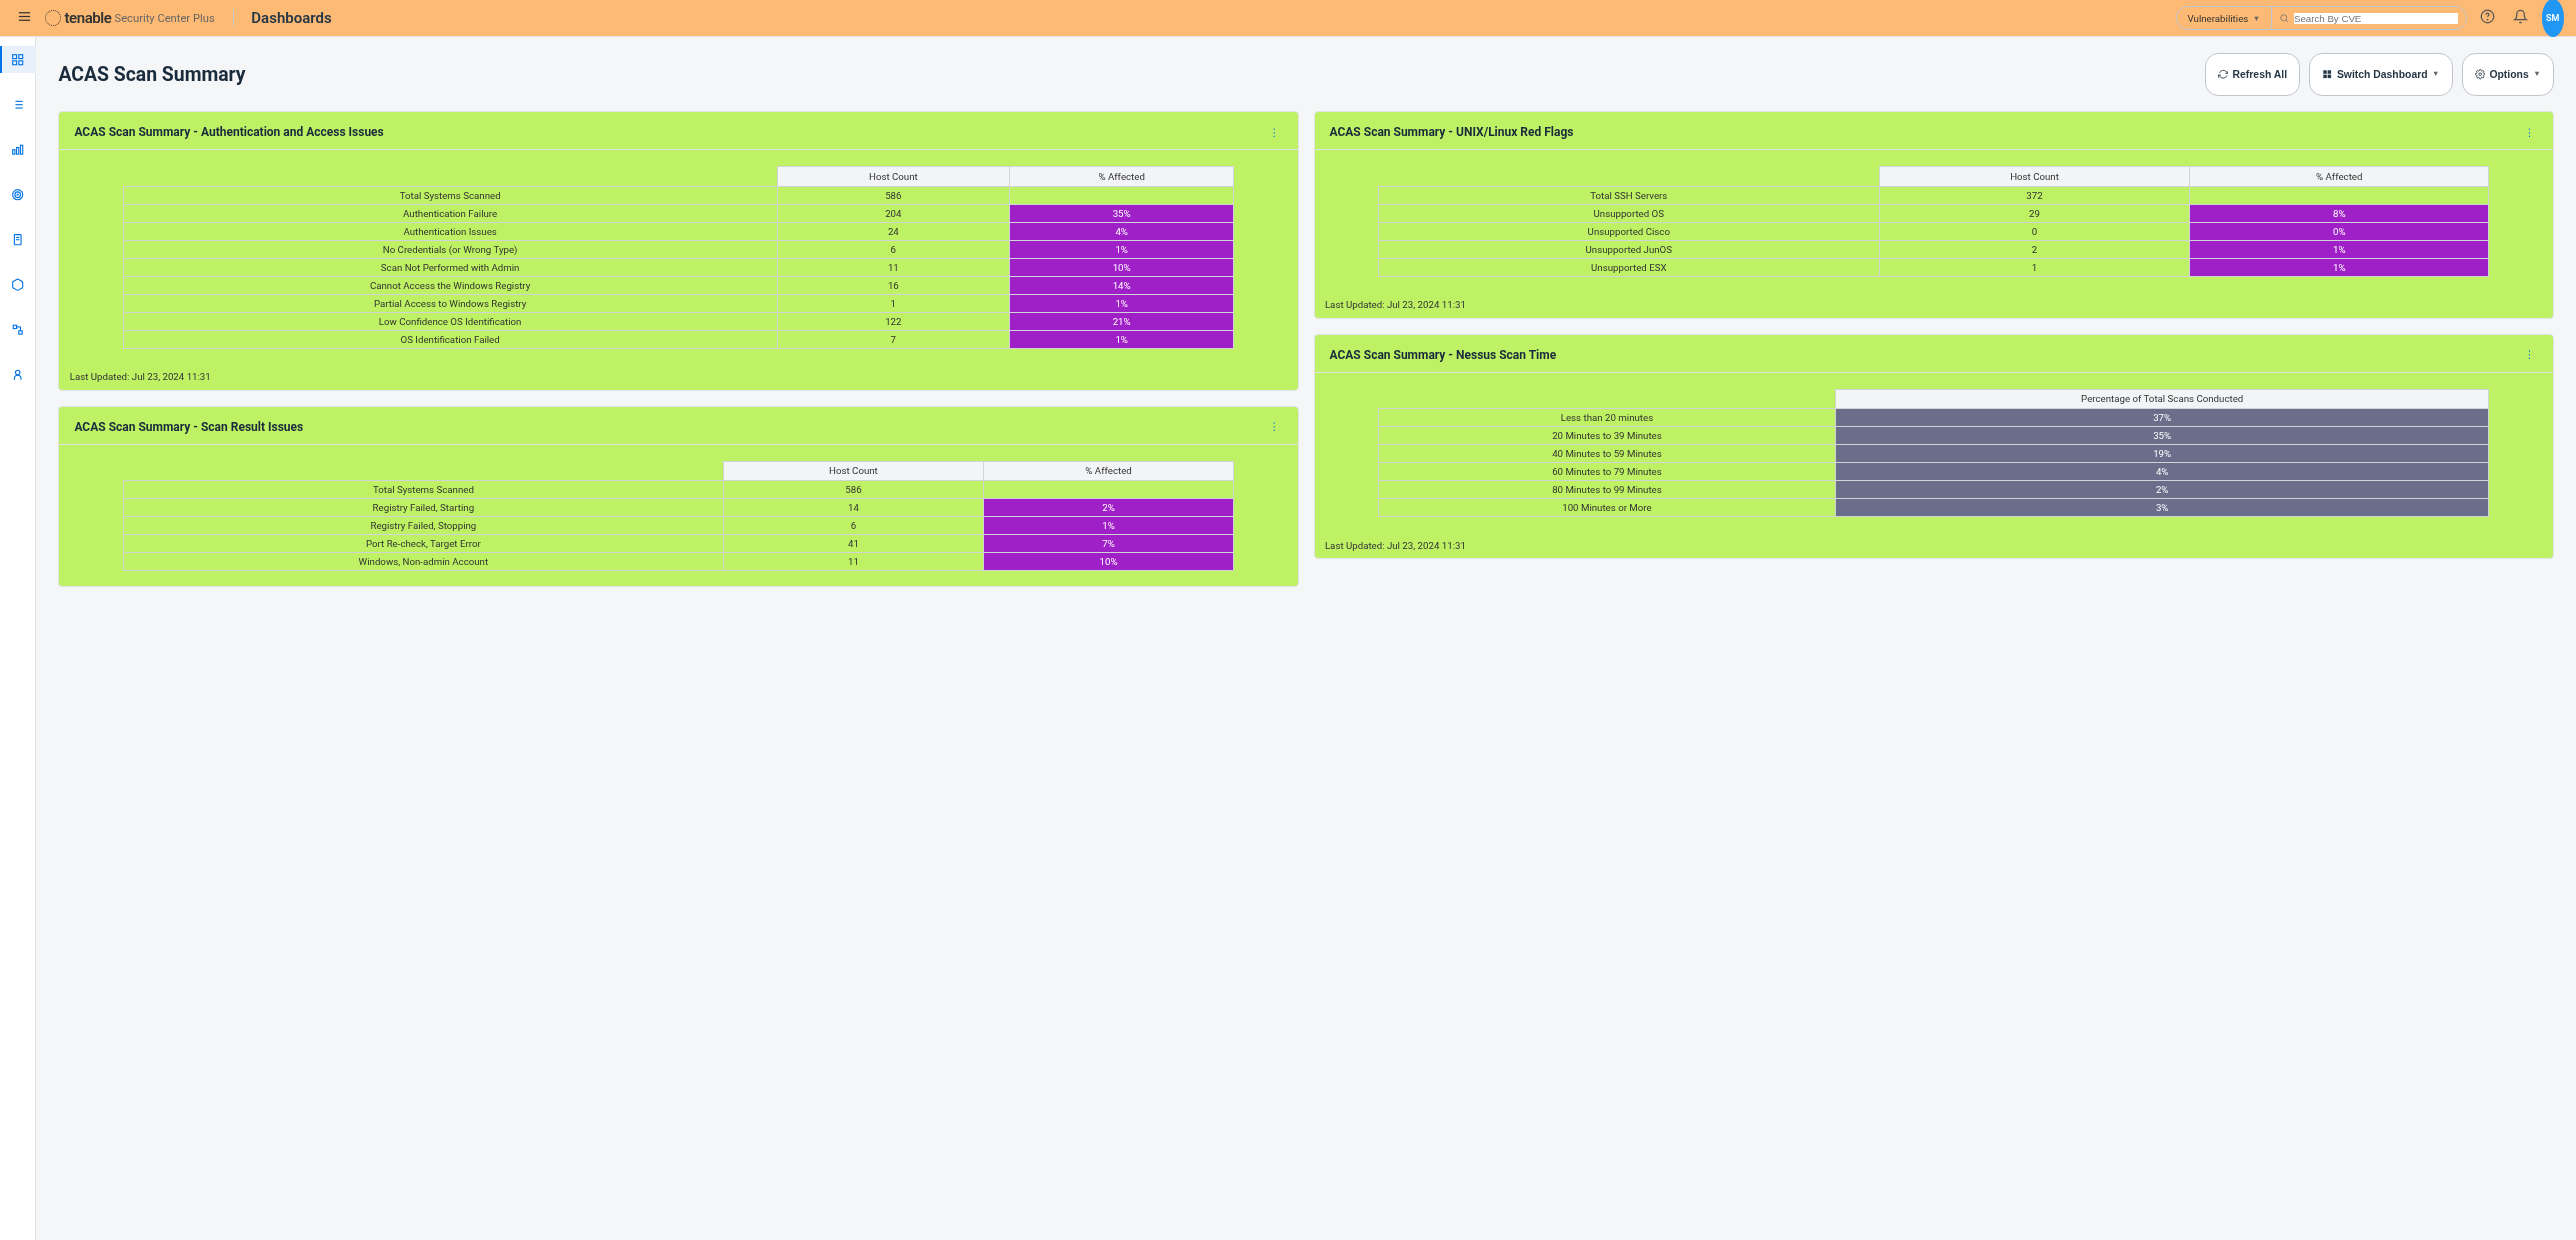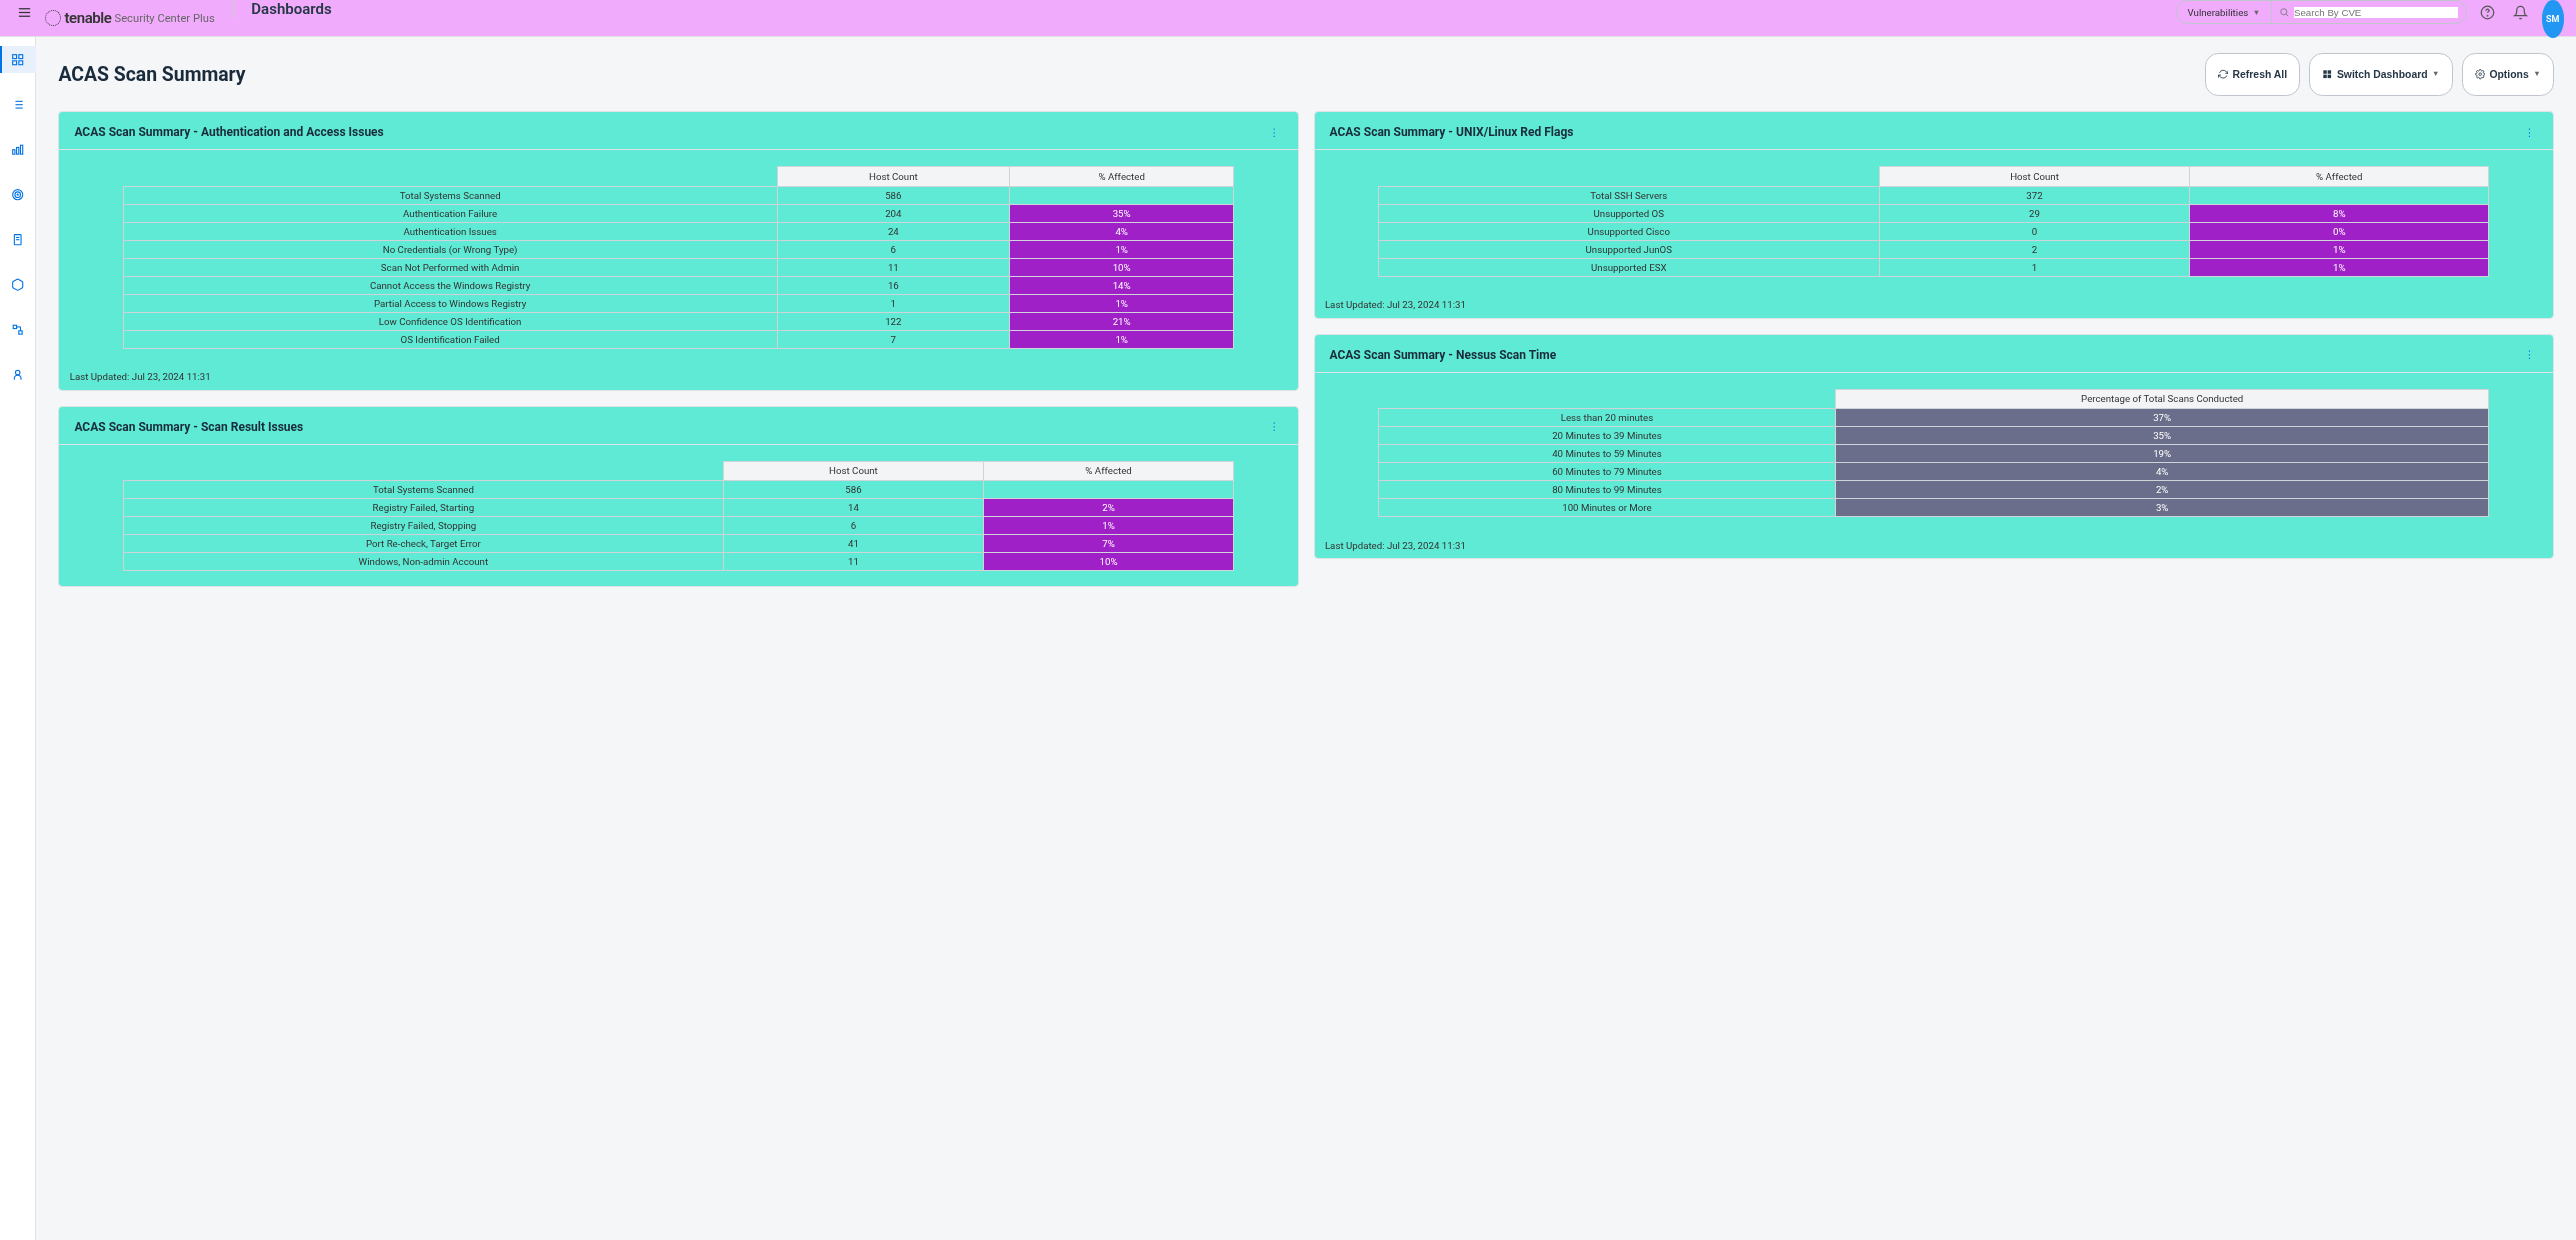--- a/index.html
+++ b/index.html
@@ -1,19 +1,19 @@
 <!DOCTYPE html>
 <html style="font-size:12px"><head>
 <meta charset="utf-8">
 <style>
 * { margin: 0; padding: 0; box-sizing: border-box; }
 body { font-family: -apple-system, BlinkMacSystemFont, "Segoe UI", Roboto, Arial, sans-serif; background: #f5f6f8; color: #333; font-size: 10.4px; }
 
 
-.header { height: 37px; background: #f0abfc; border-bottom: 0.7px solid #e0e2e6; display: flex; padding: 0 12px; gap: 9px; }
+.header { height: 37px; background: #fdba74; border-bottom: 0.7px solid #e0e2e6; display: flex; align-items: center; padding: 0 12px; gap: 9px; }
 .hamburger { cursor: pointer; padding: 4.5px; }
 .hamburger svg { width: 15px; height: 15px; }
 .logo-section { display: flex; align-items: center; gap: 4.5px; }
 .tenable-logo { display: flex; align-items: center; gap: 3px; font-weight: 400; color: #333; }
 .tenable-logo .circle { width: 16.4px; height: 16.4px; border-radius: 50%; border: 1.5px dotted #333; }
 .tenable-logo .name { font-size: 15px; font-weight: 600; letter-spacing: -0.4px; }
 .tenable-logo .suffix { font-size: 11.2px; color: #666; font-weight: 400; }
 .divider-v { width: 0.7px; height: 18px; background: #ccc; margin: 0 9px; }
 .section-title { font-size: 15px; font-weight: 600; color: #263746; }
 .header-spacer { flex: 1; }
@@ -35,21 +35,21 @@
 
 .main { flex: 1; padding: 16.4px 22.4px; }
 .page-head { display: flex; align-items: center; margin-bottom: 15px; }
 .page-title { font-size: 19.4px; font-weight: 700; color: #1a2b3c; }
 .page-head-spacer { flex: 1; }
 .page-buttons { display: flex; gap: 9px; }
 .btn { background: #fff; border: 0.7px solid #c0c4cc; border-radius: 13.4px; padding: 15px 12px; display: flex; align-items: flex-start; gap: 4.5px; cursor: pointer; font-size: 10.4px; font-weight: 600; color: #263746; }
 .btn svg { width: 10.4px; height: 10.4px; }
 
 .grid { display: grid; grid-template-columns: 1fr 1fr; gap: 15px; }
-.panel { background: #5eead4; border: 0.7px solid #e0e2e6; border-radius: 4.5px; }
+.panel { background: #bef264; border: 0.7px solid #e0e2e6; border-radius: 4.5px; }
 .panel-head { display: flex; align-items: center; justify-content: space-between; padding: 10.4px 15px 7.5px; }
 .panel-title { font-size: 12px; font-weight: 700; color: #1a2b3c; }
 .kebab { cursor: pointer; color: #0073e6; padding: 3px; }
 .panel-divider { height: 0.7px; background: #e0e2e6; margin: 0 0 16.4px; }
 .panel-body { padding: 0 15px 15px; }
 .panel-footer { padding: 7.5px 10.4px; font-size: 9.7px; color: #333; }
 
 table.data { width: 92%; margin: 0 auto; border-collapse: collapse; font-size: 9.7px; }
 table.data th { background: #f3f4f6; border: 0.7px solid #d0d3d8; padding: 3.7px 6px; font-weight: 400; text-align: center; }
 table.data td { border: 0.7px solid #d0d3d8; padding: 3px 6px; text-align: center; }

